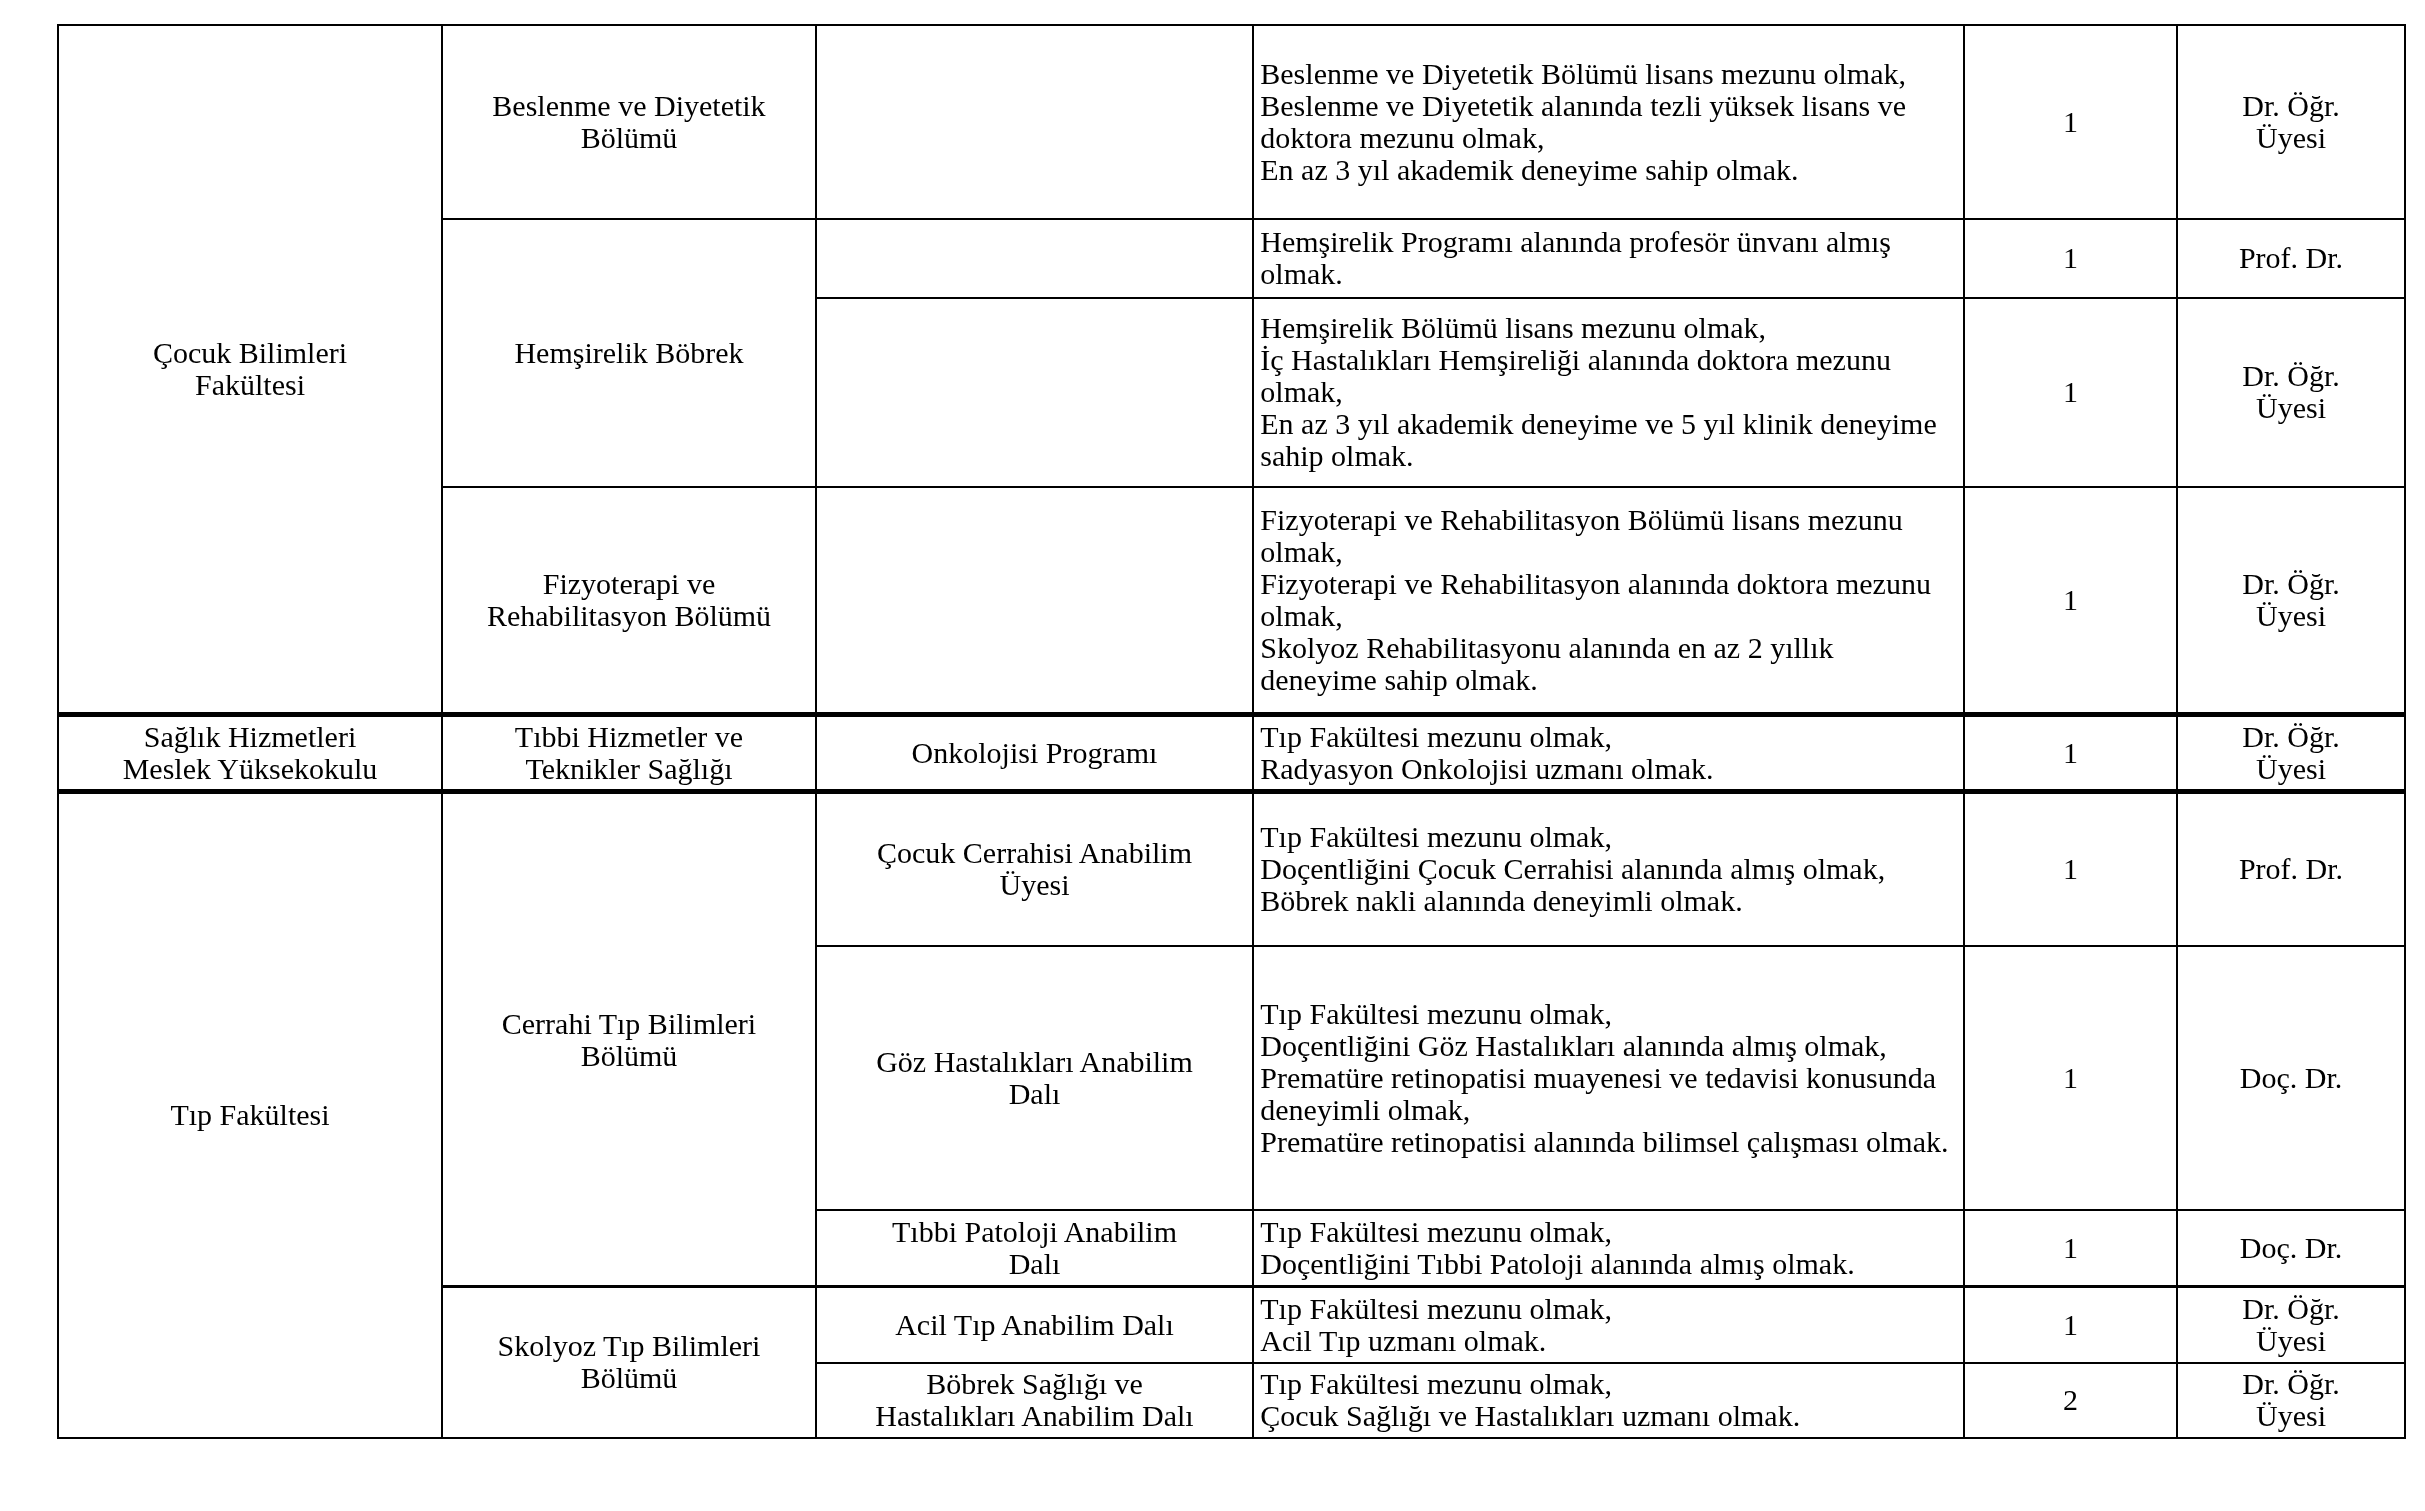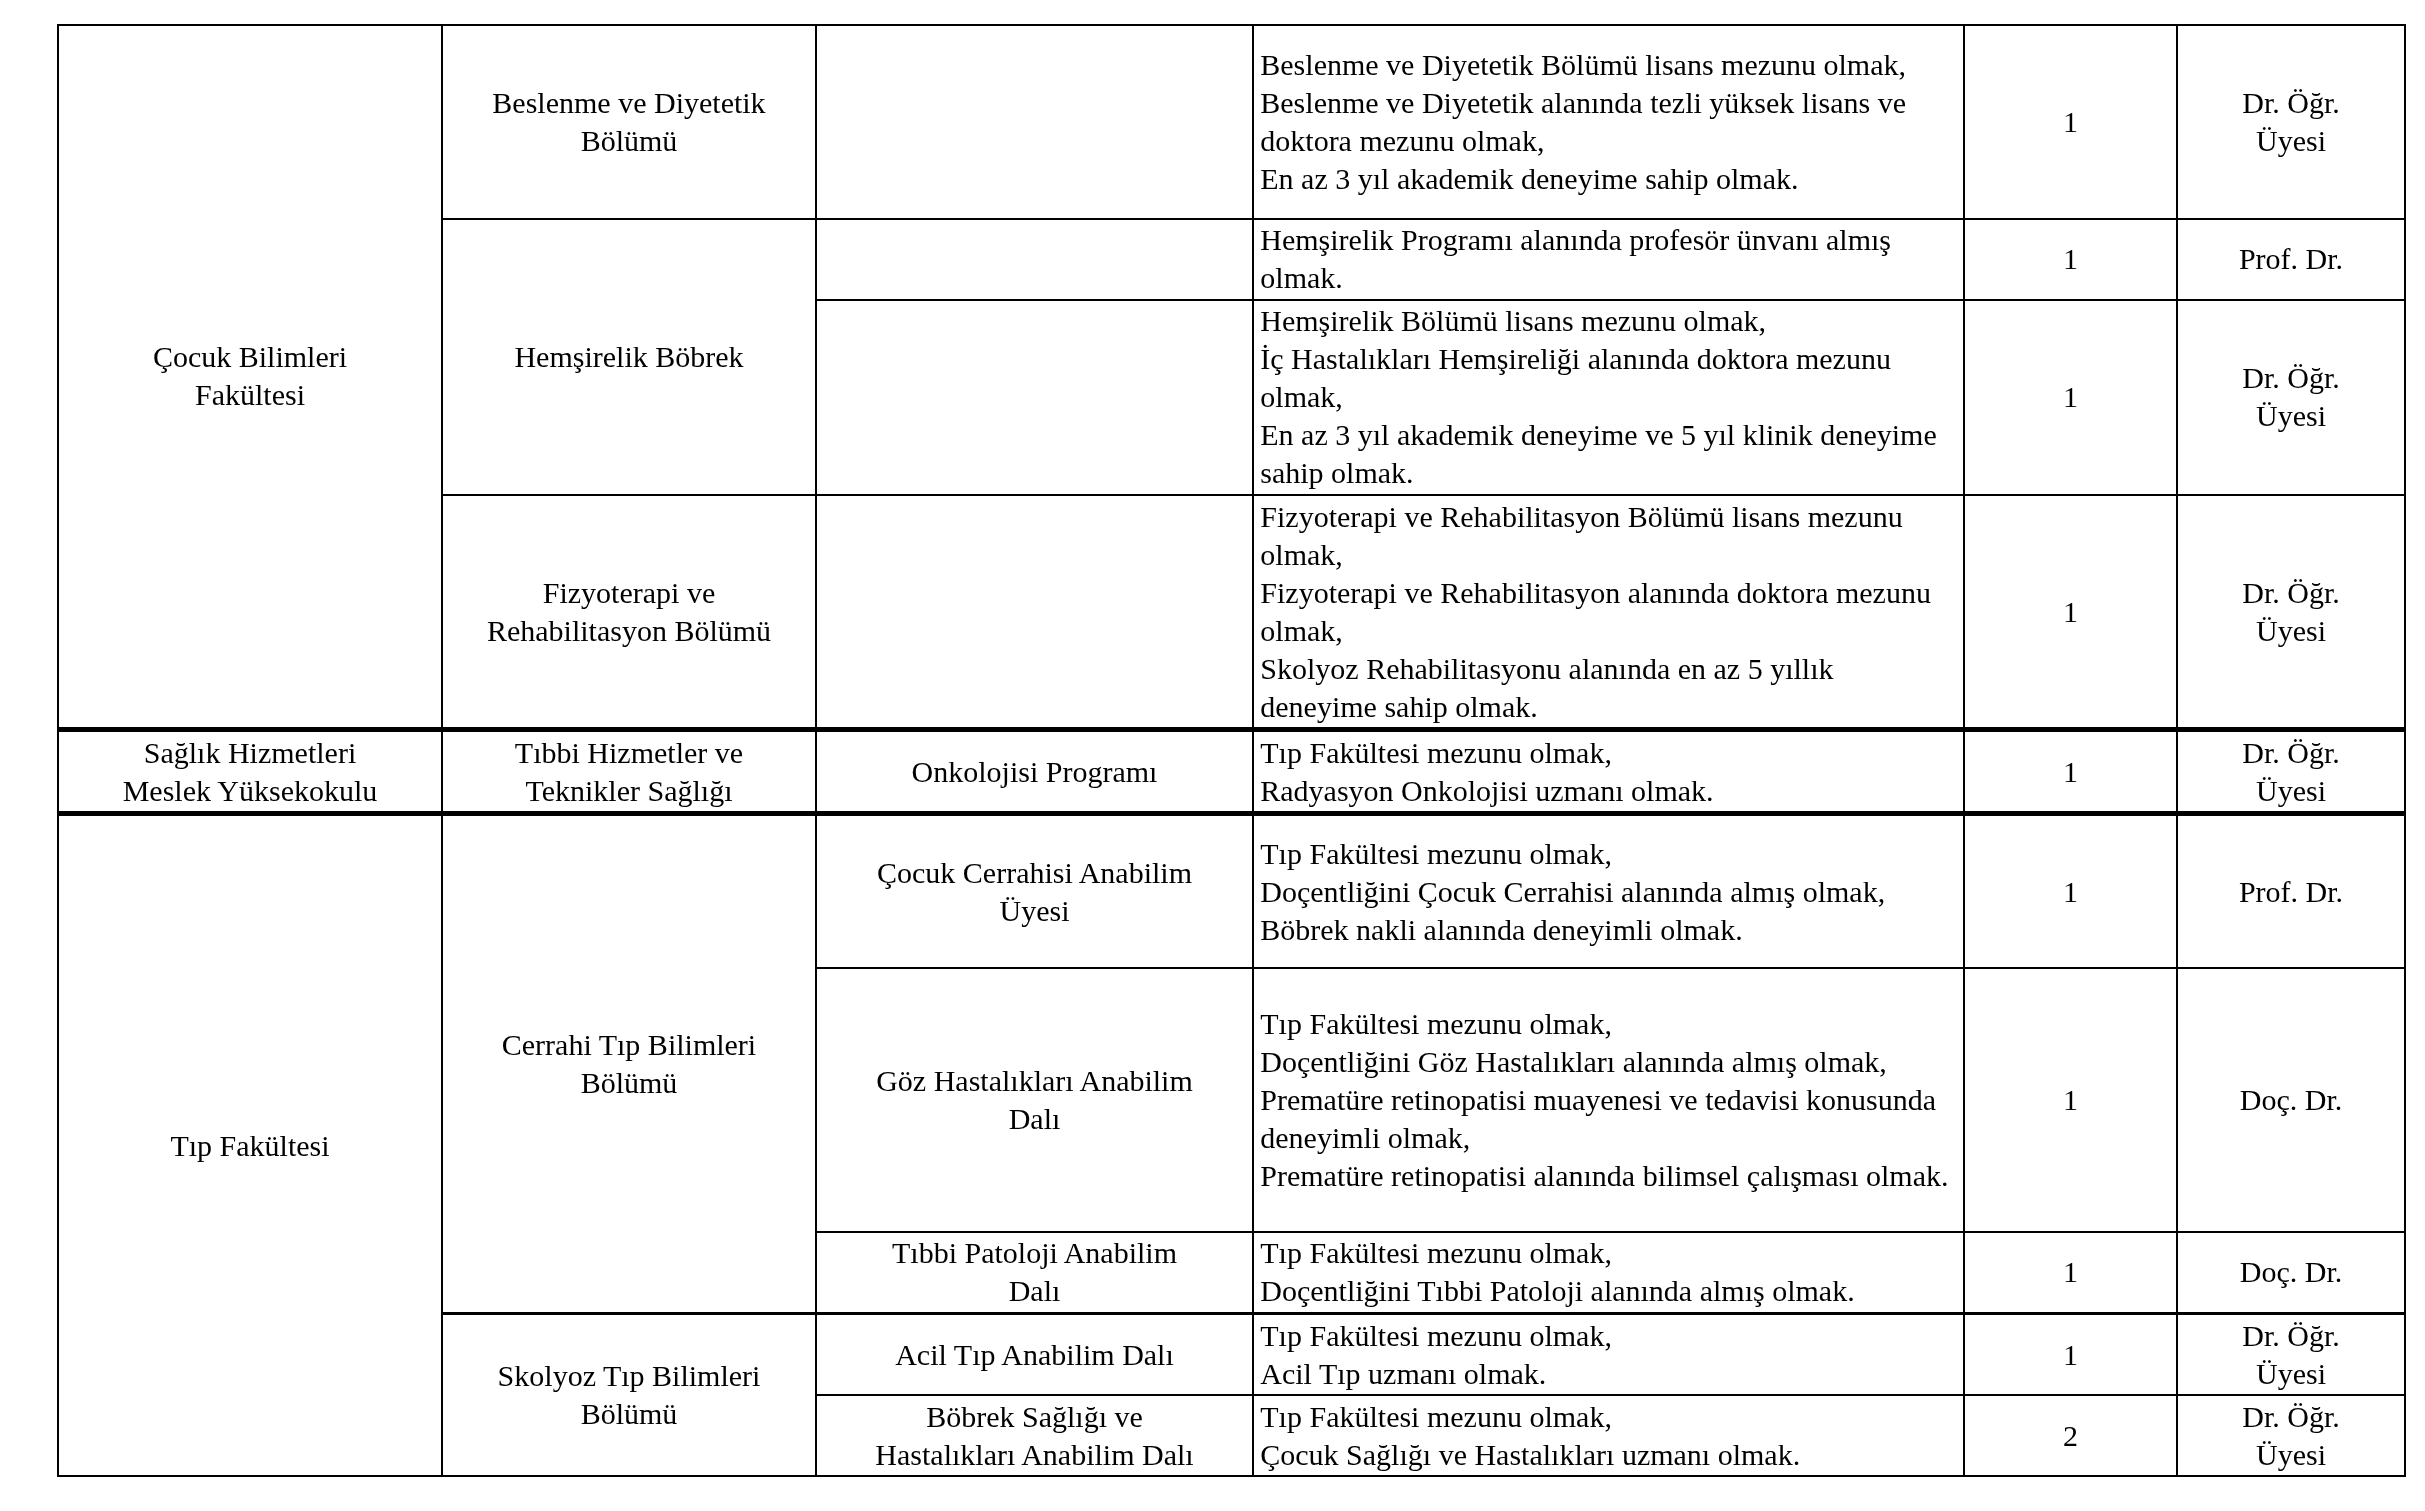--- a/index.html
+++ b/index.html
@@ -16,21 +16,21 @@
     position:absolute;
     left:57px;
     top:23.6px;
     width:2346px;
     border-collapse:collapse;
     table-layout:fixed;
   }
   table.positions td{
     border:2.4px solid #000;
     font-size:30px;
-    line-height:38px;
+    line-height:32px;
     text-align:center;
     vertical-align:middle;
     white-space:pre-line;
     padding:1.6px 6.3px;
     overflow:hidden;
     word-wrap:break-word;
   }
   table.positions td.req{
     text-align:left;
   }
@@ -84,21 +84,21 @@
         <td>1</td>
         <td>Dr. Öğr.
 Üyesi</td>
       </tr>
       <tr style="height:228px">
         <td>Fizyoterapi ve
 Rehabilitasyon Bölümü</td>
         <td></td>
         <td class="req">Fizyoterapi ve Rehabilitasyon Bölümü lisans mezunu olmak,
 Fizyoterapi ve Rehabilitasyon alanında doktora mezunu olmak,
-Skolyoz Rehabilitasyonu alanında en az 5 yıllık deneyime sahip olmak.</td>
+Skolyoz Rehabilitasyonu alanında en az 2 yıllık deneyime sahip olmak.</td>
         <td>1</td>
         <td>Dr. Öğr.
 Üyesi</td>
       </tr>
 
       <tr class="section-start" style="height:77px">
         <td>Sağlık Hizmetleri
 Meslek Yüksekokulu</td>
         <td>Tıbbi Hizmetler ve
 Teknikler Sağlığı</td>

